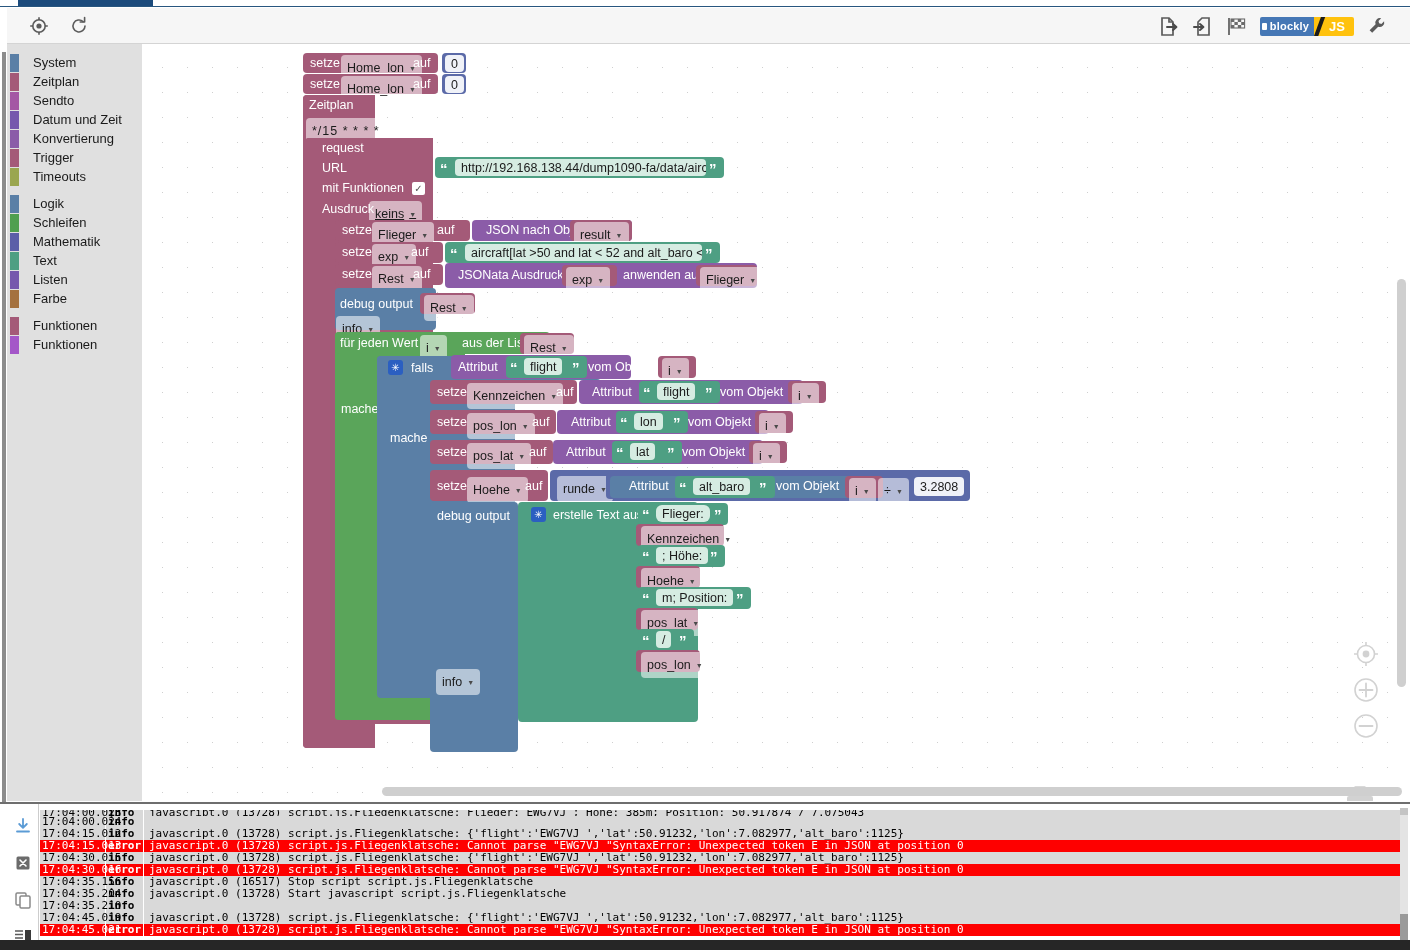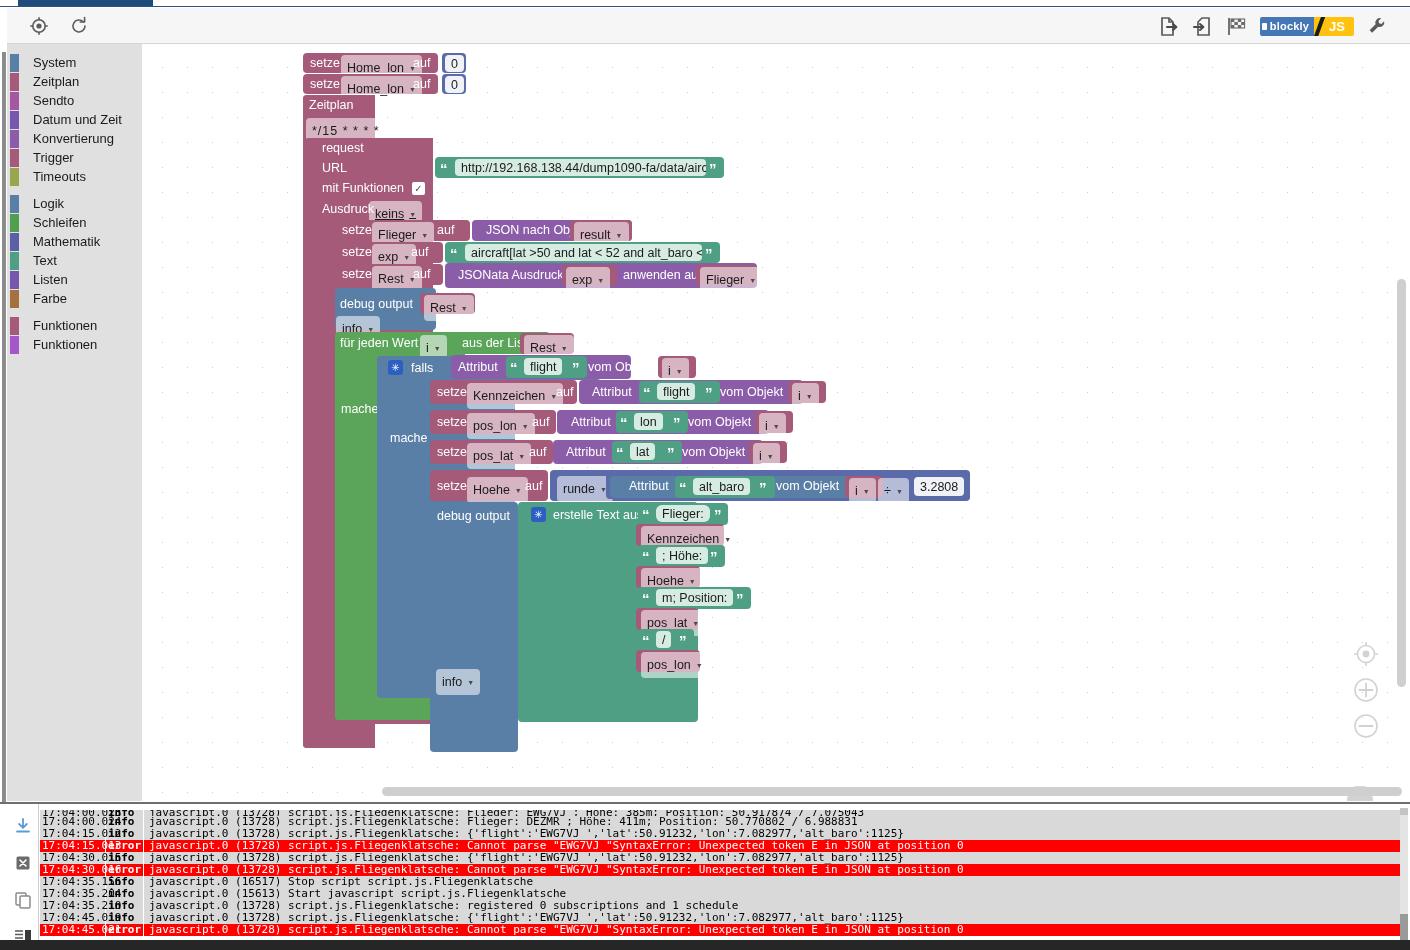--- a/index.html
+++ b/index.html
@@ -683,21 +683,20 @@
 
   <div id="log-rows">
       <div class="log-row info" style="height: 6px; line-height: 6px; overflow: hidden;">
         <span class="log-ts">17:04:00.023</span>
         <span class="log-lvl">info</span>
         <span class="log-msg">javascript.0 (13728) script.js.Fliegenklatsche: Flieger: EWG7VJ ; Höhe: 385m; Position: 50.917874 / 7.075043</span>
       </div>
       <div class="log-row info">
         <span class="log-ts">17:04:00.024</span>
         <span class="log-lvl">info</span>
-        <span class="log-msg">javascript.0 (13728) script.js.Fliegenklatsche: Flieger: DEZMR ; Höhe: 411m; Position: 50.770802 / 6.988831</span>
       </div>
       <div class="log-row info">
         <span class="log-ts">17:04:15.012</span>
         <span class="log-lvl">info</span>
         <span class="log-msg">javascript.0 (13728) script.js.Fliegenklatsche: {'flight':'EWG7VJ ','lat':50.91232,'lon':7.082977,'alt_baro':1125}</span>
       </div>
       <div class="log-row err">
         <span class="log-ts">17:04:15.013</span>
         <span class="log-lvl">error</span>
         <span class="log-msg">javascript.0 (13728) script.js.Fliegenklatsche: Cannot parse "EWG7VJ "SyntaxError: Unexpected token E in JSON at position 0</span>
@@ -713,26 +712,25 @@
         <span class="log-msg">javascript.0 (13728) script.js.Fliegenklatsche: Cannot parse "EWG7VJ "SyntaxError: Unexpected token E in JSON at position 0</span>
       </div>
       <div class="log-row info">
         <span class="log-ts">17:04:35.156</span>
         <span class="log-lvl">info</span>
         <span class="log-msg">javascript.0 (16517) Stop script script.js.Fliegenklatsche</span>
       </div>
       <div class="log-row info">
         <span class="log-ts">17:04:35.204</span>
         <span class="log-lvl">info</span>
-        <span class="log-msg">javascript.0 (15613) Start javascript script.js.Fliegenklatsche</span>
+        <span class="log-msg">javascript.0 (13728) Start javascript script.js.Fliegenklatsche</span>
       </div>
       <div class="log-row info">
         <span class="log-ts">17:04:35.210</span>
         <span class="log-lvl">info</span>
-        <span class="log-msg">javascript.0 (13728) script.js.Fliegenklatsche: registered 0 subscriptions and 1 schedule</span>
       </div>
       <div class="log-row info">
         <span class="log-ts">17:04:45.019</span>
         <span class="log-lvl">info</span>
         <span class="log-msg">javascript.0 (13728) script.js.Fliegenklatsche: {'flight':'EWG7VJ ','lat':50.91232,'lon':7.082977,'alt_baro':1125}</span>
       </div>
       <div class="log-row err">
         <span class="log-ts">17:04:45.021</span>
         <span class="log-lvl">error</span>
         <span class="log-msg">javascript.0 (13728) script.js.Fliegenklatsche: Cannot parse "EWG7VJ "SyntaxError: Unexpected token E in JSON at position 0</span>

